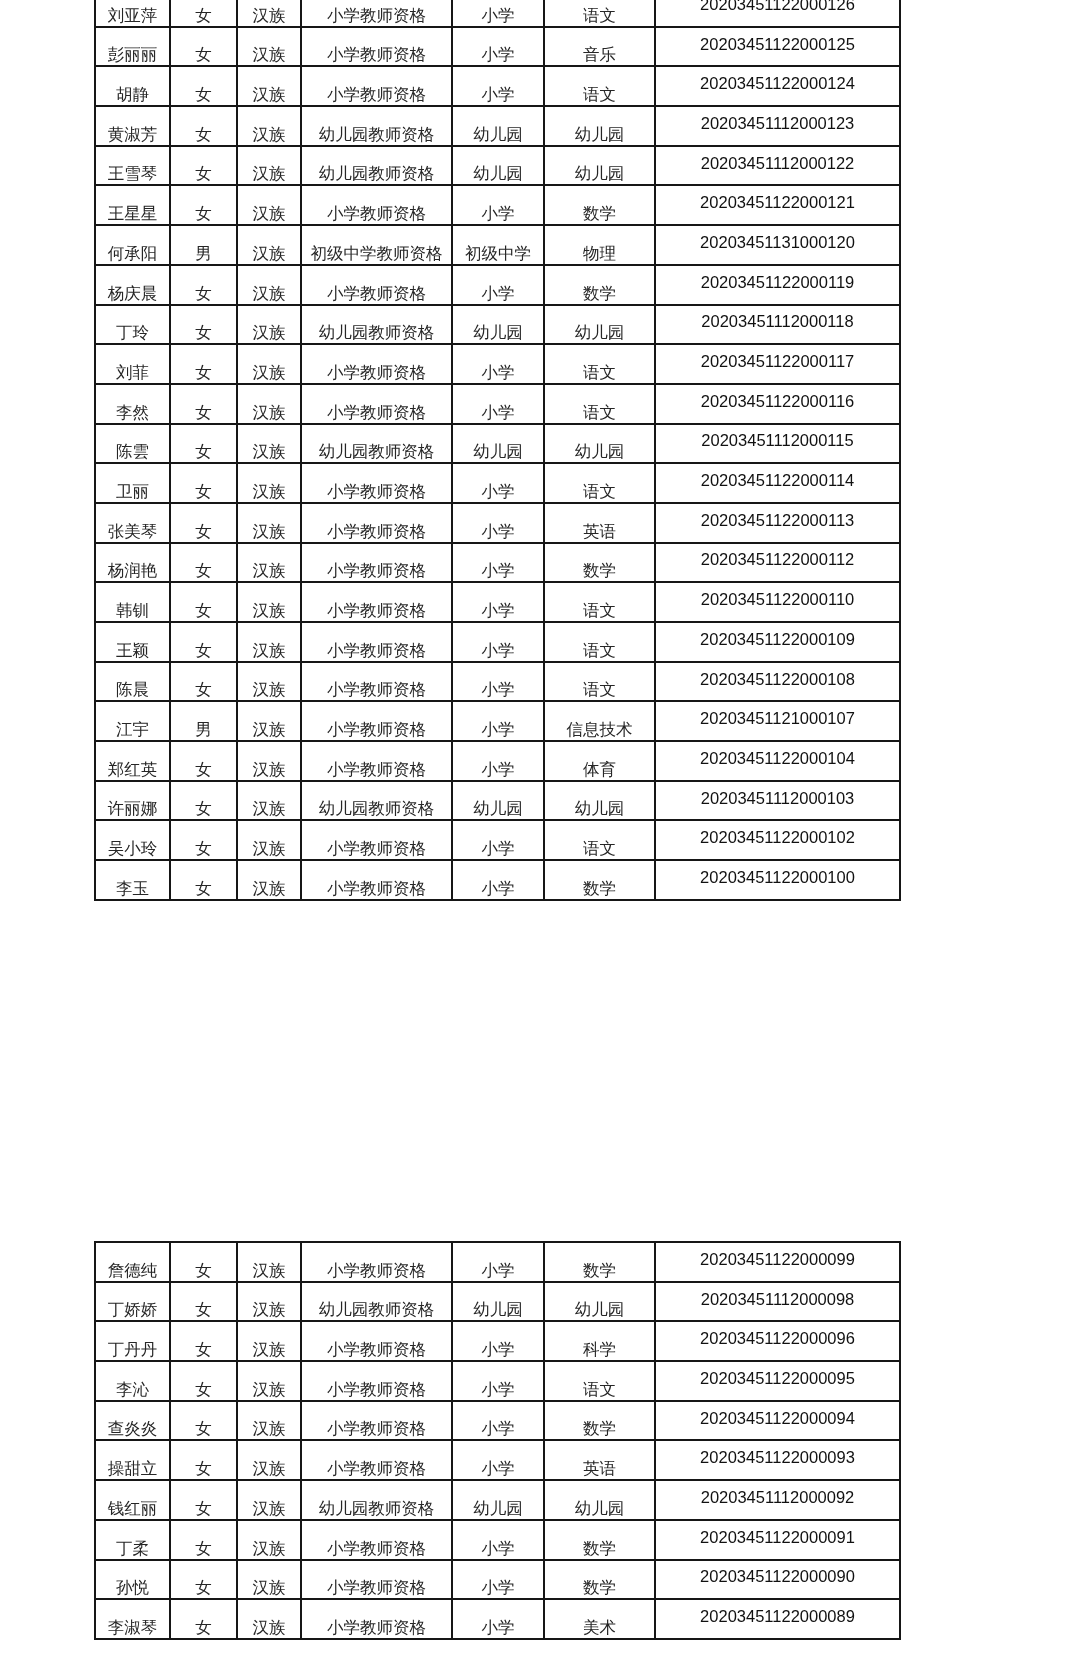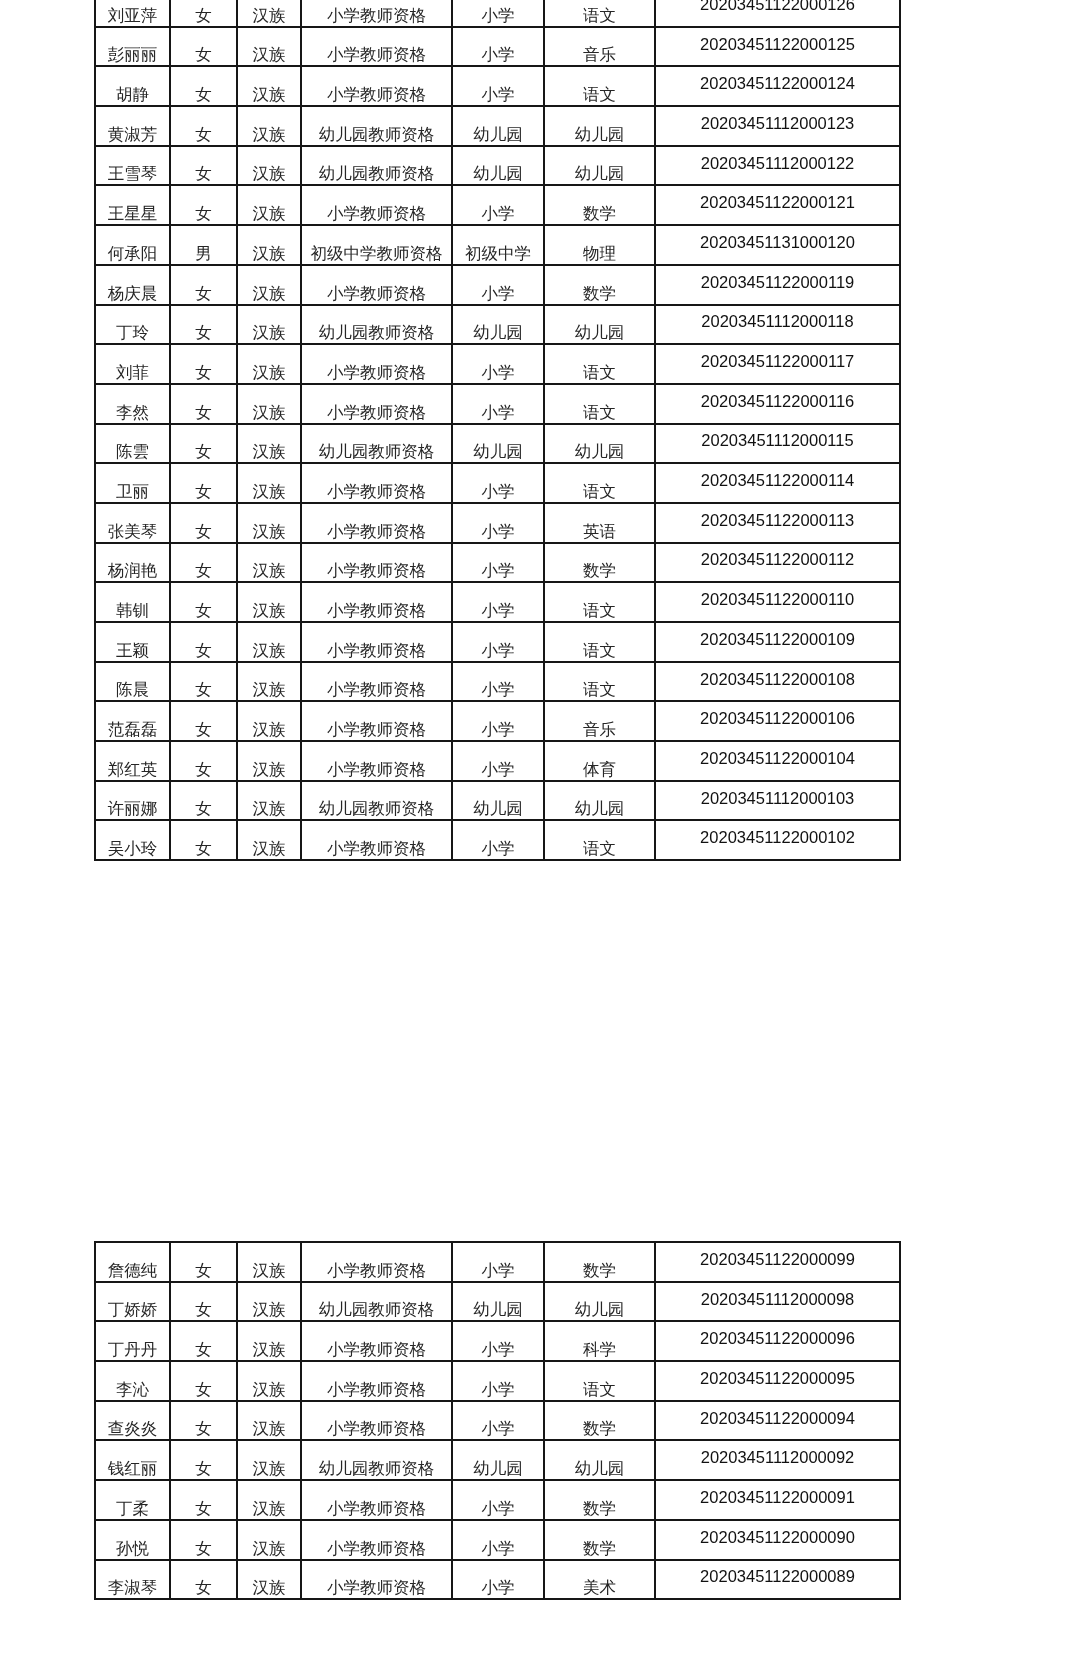--- a/index.html
+++ b/index.html
@@ -223,27 +223,27 @@
       <tr>
         <td>陈晨</td>
         <td>女</td>
         <td>汉族</td>
         <td>小学教师资格</td>
         <td>小学</td>
         <td>语文</td>
         <td class="num">20203451122000108</td>
       </tr>
       <tr>
-        <td>范磊磊</td>
-        <td>女</td>
-        <td>汉族</td>
-        <td>小学教师资格</td>
-        <td>小学</td>
-        <td>音乐</td>
-        <td class="num">20203451122000106</td>
+        <td>江宇</td>
+        <td>男</td>
+        <td>汉族</td>
+        <td>小学教师资格</td>
+        <td>小学</td>
+        <td>信息技术</td>
+        <td class="num">20203451121000107</td>
       </tr>
       <tr>
         <td>郑红英</td>
         <td>女</td>
         <td>汉族</td>
         <td>小学教师资格</td>
         <td>小学</td>
         <td>体育</td>
         <td class="num">20203451122000104</td>
       </tr>
@@ -257,20 +257,29 @@
         <td class="num">20203451112000103</td>
       </tr>
       <tr>
         <td>吴小玲</td>
         <td>女</td>
         <td>汉族</td>
         <td>小学教师资格</td>
         <td>小学</td>
         <td>语文</td>
         <td class="num">20203451122000102</td>
+      </tr>
+      <tr>
+        <td>李玉</td>
+        <td>女</td>
+        <td>汉族</td>
+        <td>小学教师资格</td>
+        <td>小学</td>
+        <td>数学</td>
+        <td class="num">20203451122000100</td>
       </tr>
     </tbody>
 </table>
 
 <table class="sheet-table" id="table-2">
   <colgroup>
     <col class="c-name">
       <col class="c-gender">
       <col class="c-ethnic">
       <col class="c-cert">
@@ -318,20 +327,29 @@
       <tr>
         <td>查炎炎</td>
         <td>女</td>
         <td>汉族</td>
         <td>小学教师资格</td>
         <td>小学</td>
         <td>数学</td>
         <td class="num">20203451122000094</td>
       </tr>
       <tr>
+        <td>操甜立</td>
+        <td>女</td>
+        <td>汉族</td>
+        <td>小学教师资格</td>
+        <td>小学</td>
+        <td>英语</td>
+        <td class="num">20203451122000093</td>
+      </tr>
+      <tr>
         <td>钱红丽</td>
         <td>女</td>
         <td>汉族</td>
         <td>幼儿园教师资格</td>
         <td>幼儿园</td>
         <td>幼儿园</td>
         <td class="num">20203451112000092</td>
       </tr>
       <tr>
         <td>丁柔</td>

